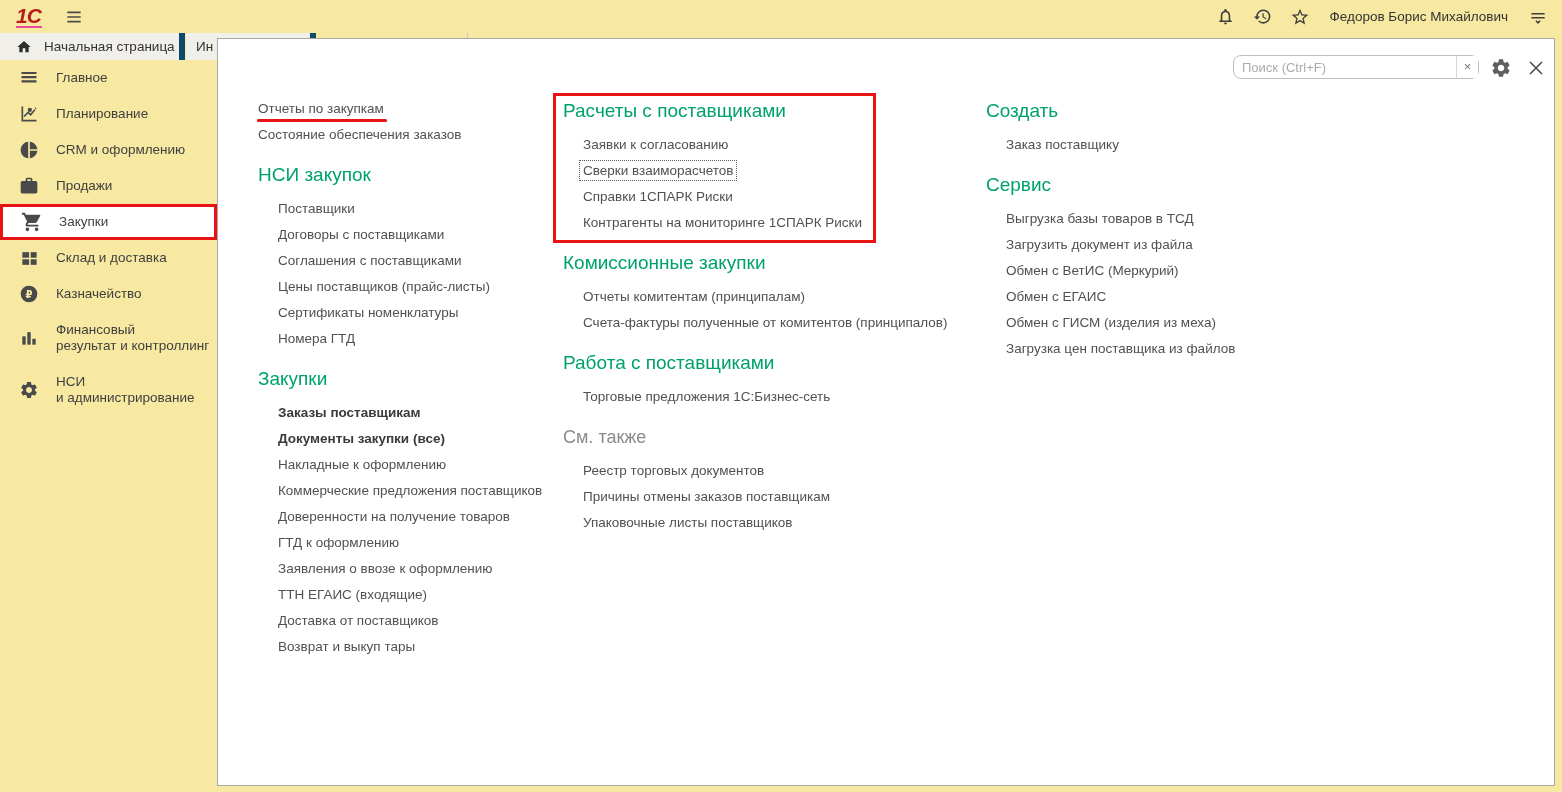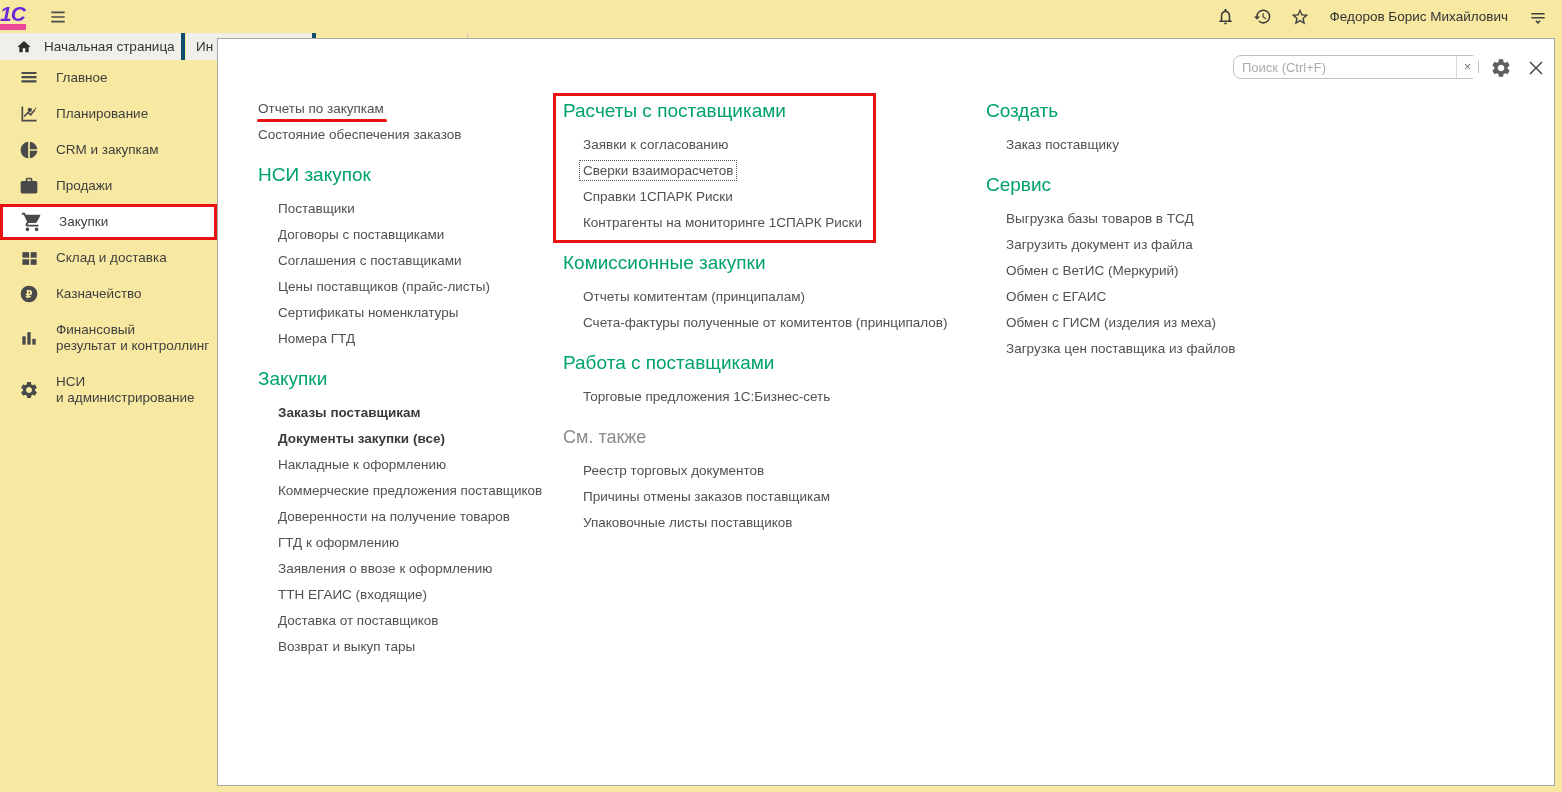--- a/index.html
+++ b/index.html
@@ -5,30 +5,30 @@
   html,body{margin:0;padding:0;background:#888;}
   *{box-sizing:border-box;}
   .screen{
     position:relative;width:1562px;height:792px;overflow:hidden;
     background:#f7e9a1;
     font-family:"Liberation Sans","DejaVu Sans",sans-serif;
     color:#3c3c3c;
   }
   
   .titlebar{position:absolute;left:0;top:0;width:1562px;height:33px;display:flex;align-items:center;}
-  .logo1c{font-weight:bold;font-style:italic;font-size:21px;color:#6d28d9;letter-spacing:-1px;border-bottom:6px solid #ec4899;line-height:20px;padding:0 1px 0 0;}
+  .logo1c{margin-left:16px;font-weight:bold;font-style:italic;font-size:21px;color:#b91c1c;letter-spacing:-1px;border-bottom:2px solid #ec4899;line-height:20px;padding:0 1px 0 0;}
   .tb-burger{margin-left:22px;display:flex;align-items:center;}
   .tb-title{margin-left:26px;font-size:13.5px;color:#333;}
   .tb-right{position:absolute;right:14px;top:0;height:33px;display:flex;align-items:center;gap:18px;}
   .tb-user{font-size:13.5px;color:#333;padding:0 2px;}
   .icon{display:inline-flex;align-items:center;justify-content:center;}
   .icon svg{display:block;}
   
   .tabrow{position:absolute;left:0;top:33px;width:1562px;height:27px;}
-  .tab{position:absolute;top:0;height:27px;display:flex;align-items:center;font-size:13.5px;color:#333;background:#f1efe9;border-right:4px solid #0c4a6e;}
+  .tab{position:absolute;top:0;height:27px;display:flex;align-items:center;font-size:13.5px;color:#333;background:#f1efe9;border-right:6px solid #0c4a6e;}
   .tab-home{left:0;width:185px;padding-left:16px;gap:12px;}
   .tab-2{left:186px;width:130px;padding-left:10px;overflow:hidden;white-space:nowrap;}
   .tab-tick{position:absolute;top:0;width:1px;height:6px;background:#c9c6bd;}
   
   .sidebar{position:absolute;left:0;top:60px;width:217px;height:732px;background:#f7e9a1;}
   .side-item{position:relative;display:flex;align-items:center;width:217px;min-height:36px;cursor:pointer;}
   .side-item .icon{position:absolute;left:18px;width:22px;height:22px;color:#4a4a4a;}
   .side-label{margin-left:56px;font-size:13.5px;color:#3f3f3f;line-height:16px;padding:4px 4px 4px 0;}
   .side-item.active{background:#ffffff;border:3px solid #e81313;}
   .side-item.twoline{min-height:52px;}
@@ -129,21 +129,21 @@
           </svg>
         </span>
         <span class="side-label">Планирование</span>
       </div>
       <div class="side-item">
         <span class="icon">
           <svg width="20" height="20" viewBox="0 0 24 24" fill="currentColor">
             <path d="M11 2v20c-5.07-.5-9-4.79-9-10s3.93-9.5 9-10zm2.03 0v8.99H22c-.47-4.74-4.24-8.52-8.97-8.99zm0 11.01V22c4.74-.47 8.5-4.25 8.97-8.99h-8.97z"></path>
           </svg>
         </span>
-        <span class="side-label">CRM и закупкам</span>
+        <span class="side-label">CRM и оформлению</span>
       </div>
       <div class="side-item">
         <span class="icon">
           <svg width="20" height="20" viewBox="0 0 24 24" fill="currentColor">
             <path d="M20 6h-4V4c0-1.11-.89-2-2-2h-4c-1.11 0-2 .89-2 2v2H4c-1.11 0-1.99.89-1.99 2L2 19c0 1.11.89 2 2 2h16c1.11 0 2-.89 2-2V8c0-1.11-.89-2-2-2zm-6 0h-4V4h4v2z"></path>
           </svg>
         </span>
         <span class="side-label">Продажи</span>
       </div>
       <div class="side-item active">

